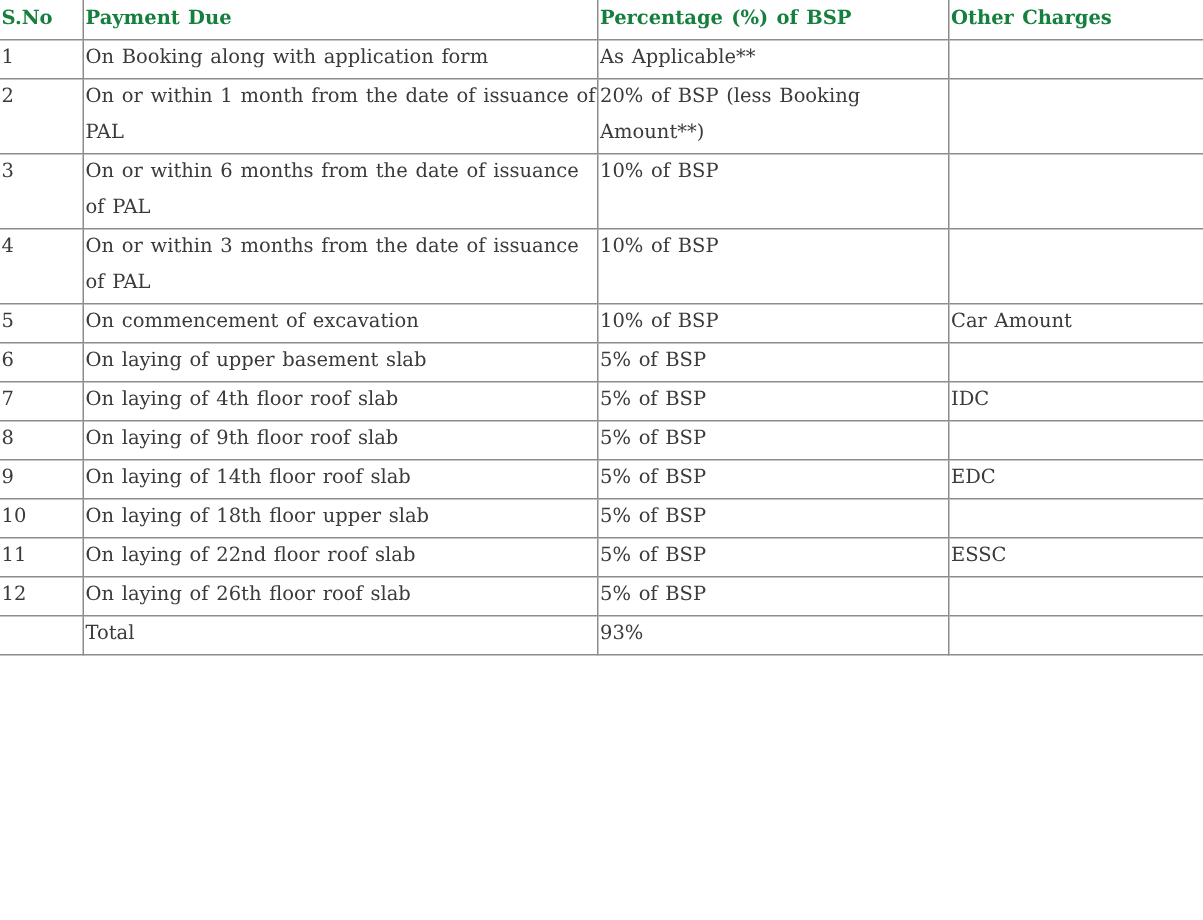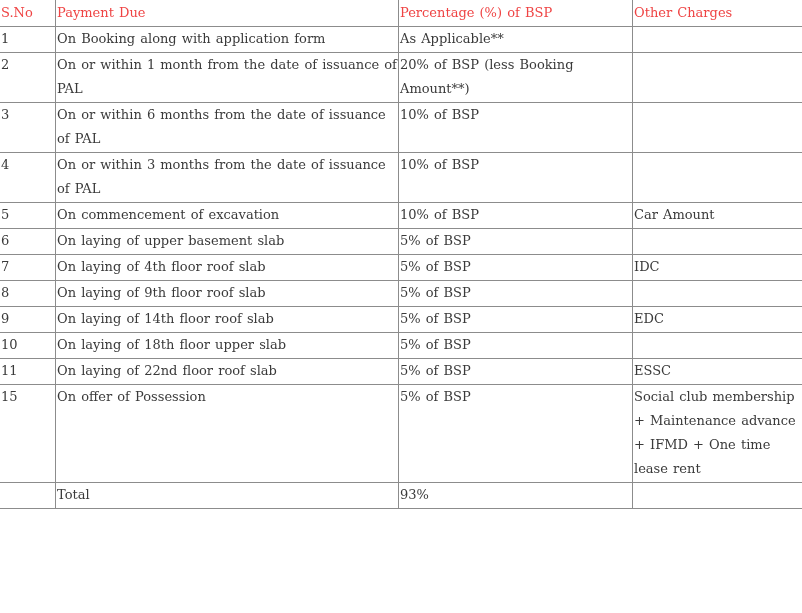--- a/index.html
+++ b/index.html
@@ -24,22 +24,22 @@
     }
     table.payment-plan td, table.payment-plan th {
       border: 1px solid #8c8c8c;
       padding: 0 0 0 1px;
       vertical-align: top;
       text-align: left;
       line-height: 24px;
       word-spacing: 1px;
     }
     table.payment-plan th {
-      font-weight: normal;
-      color: #ef4444;
+      font-weight: bold;
+      color: #15803d;
       height: 26px;
       line-height: 26px;
     }
     td.justify {
       text-align: justify;
       text-align-last: left;
     }
     td.vmid {
       vertical-align: middle;
     }
@@ -131,25 +131,25 @@
       <td class="justify">On laying of 18th floor upper slab</td>
       <td class="justify">5% of BSP</td>
       <td></td>
     </tr>
     <tr class="r-single">
       <td>11</td>
       <td class="justify">On laying of 22nd floor roof slab</td>
       <td class="justify">5% of BSP</td>
       <td>ESSC</td>
     </tr>
-    <tr class="r-quad">
-      <td>15</td>
-      <td class="justify">On offer of Possession</td>
+    <tr class="r-single">
+      <td>12</td>
+      <td class="justify">On laying of 26th floor roof slab</td>
       <td class="justify">5% of BSP</td>
-      <td class="justify">Social club membership + Maintenance advance + IFMD + One time lease rent</td>
+      <td></td>
     </tr>
     <tr class="total">
       <td></td>
       <td>Total</td>
       <td>93%</td>
       <td></td>
     </tr>
   </tbody>
 </table>
 

